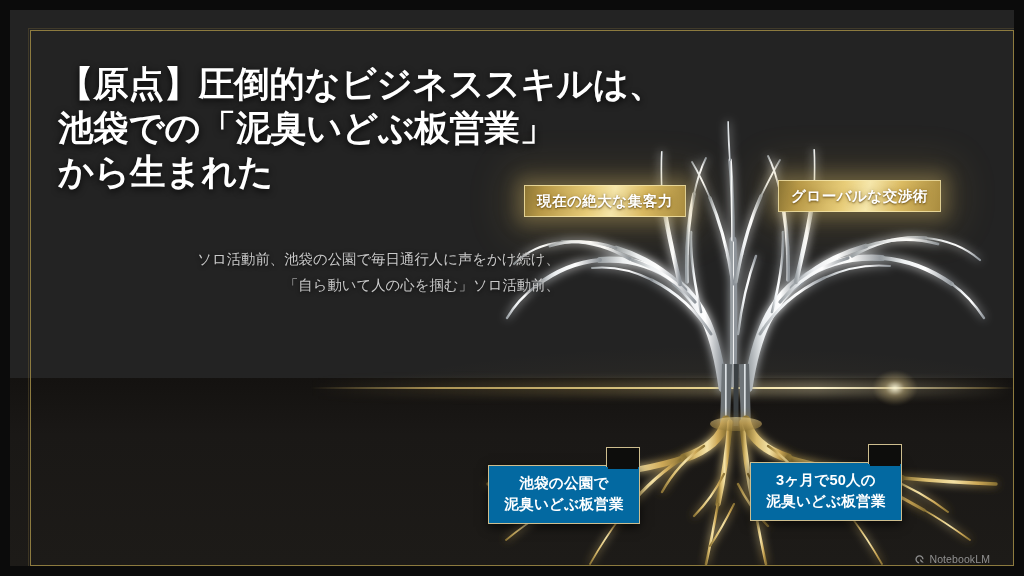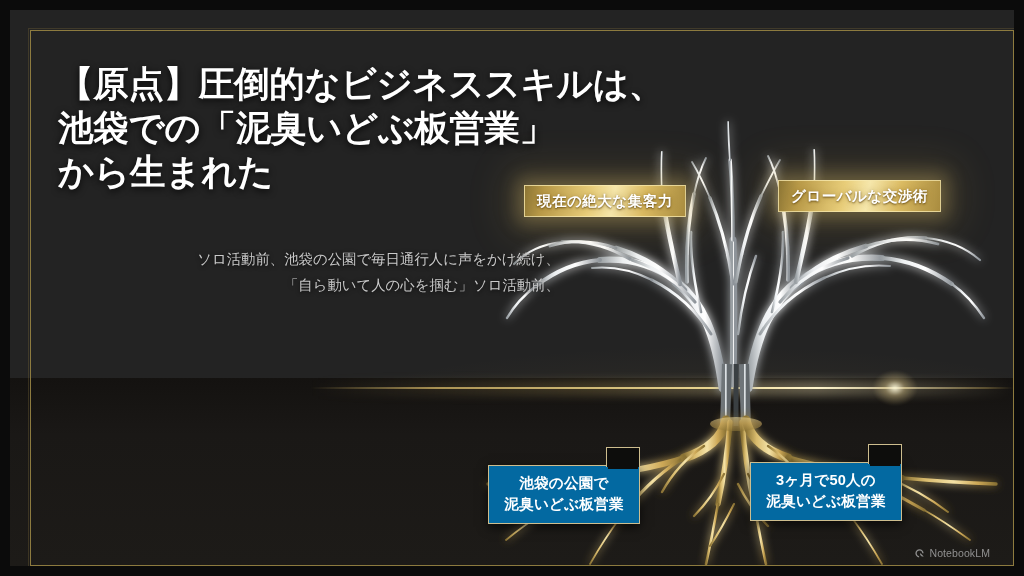--- a/index.html
+++ b/index.html
@@ -106,21 +106,21 @@
   }
   .dbadge .notch:after{
     content:""; position:absolute; left:1px; right:1px; bottom:-2px; height:3px;
     background:#0d0d0c;
   }
   #badge-park{ left:478px; top:455px; }
   #badge-supporters{ left:740px; top:452px; }
 
   
   .watermark{
-    position:absolute; right:24px; bottom:7px;
+    position:absolute; right:24px; bottom:1px;
     display:flex; align-items:center; gap:4px;
     color:#9a9a9a; font-size:10.5px; letter-spacing:.1px; opacity:.92;
   }
   .watermark svg{ display:block; }
 </style>
 </head>
 <body>
 
 <div id="slide">
   <div class="stage">

